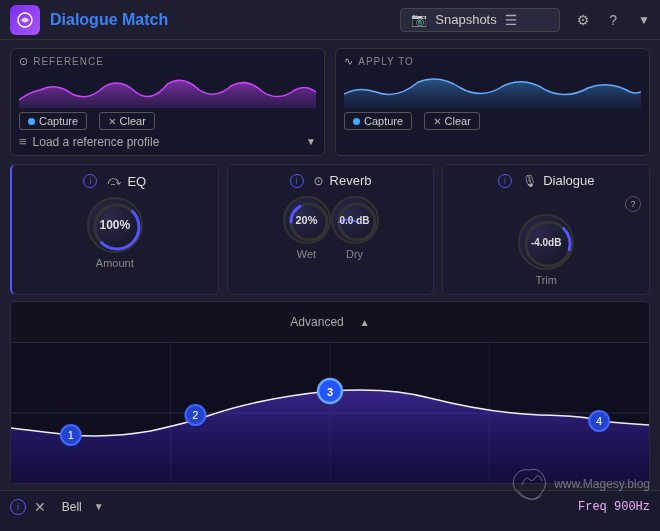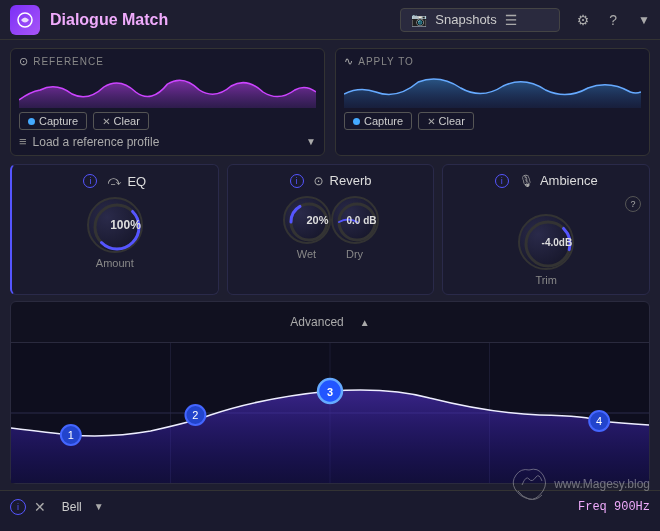--- a/index.html
+++ b/index.html
@@ -28,21 +28,21 @@
       border-radius: 6px;
       display: flex;
       align-items: center;
       justify-content: center;
       margin-right: 10px;
     }
     .app-logo svg { width: 18px; height: 18px; }
     .app-title {
       font-size: 16px;
       font-weight: bold;
-      color: #f0abfc;
+      color: #3b82f6;
       flex: 1;
     }
     .snapshots-bar {
       display: flex;
       align-items: center;
       background: #2a2a3e;
       border: 1px solid #444;
       border-radius: 4px;
       padding: 3px 10px;
       gap: 8px;
@@ -114,21 +114,21 @@
     }
 
     
     .waveform-ref {
       width: 100%;
       height: 100%;
     }
 
     .panel-controls {
       display: flex;
-      gap: 6px;
+      gap: 12px;
       align-items: center;
       margin-top: 0;
     }
 
     .btn-capture {
       background: transparent;
       border: 1px solid #555;
       border-radius: 3px;
       color: #ccc;
       font-size: 11px;
@@ -219,21 +219,21 @@
       gap: 4px;
     }
     .knob {
       width: 56px;
       height: 56px;
       border-radius: 50%;
       background: radial-gradient(circle at 35% 35%, #2a2a4a, #111122);
       border: 2px solid #333;
       display: flex;
       align-items: center;
-      justify-content: flex-end;
+      justify-content: center;
       position: relative;
     }
     .knob-value {
       font-size: 12px;
       color: #ddd;
       font-weight: bold;
       z-index: 1;
     }
     .knob-label { font-size: 11px; color: #888; }
 
@@ -442,21 +442,21 @@
           </div>
           <span class="knob-label">Dry</span>
         </div>
       </div>
     </div>
 
     <div class="module-card">
       <div class="module-header">
         <div class="module-info-icon">i</div>
         <span class="module-icon">🎙</span>
-        <span class="module-name">Ambience</span>
+        <span class="module-name">Dialogue</span>
       </div>
       <div style="display:flex; justify-content:flex-end; width:100%; margin-bottom:2px;">
         <div style="width:16px; height:16px; border:1px solid #555; border-radius:50%; display:flex; align-items:center; justify-content:center; font-size:9px; color:#aaa;">?</div>
       </div>
       <div class="knob-container">
         <div class="knob">
           <svg width="56" height="56" style="position:absolute; top:0; left:0;">
             <circle cx="28" cy="28" r="22" stroke="#333" stroke-width="3" fill="none"></circle>
             <path d="M28 28 m-22 0 a22 22 0 0 1 11,-19" stroke="#5555ff" stroke-width="3" fill="none" stroke-linecap="round" transform="rotate(135 28 28)"></path>
           </svg>

